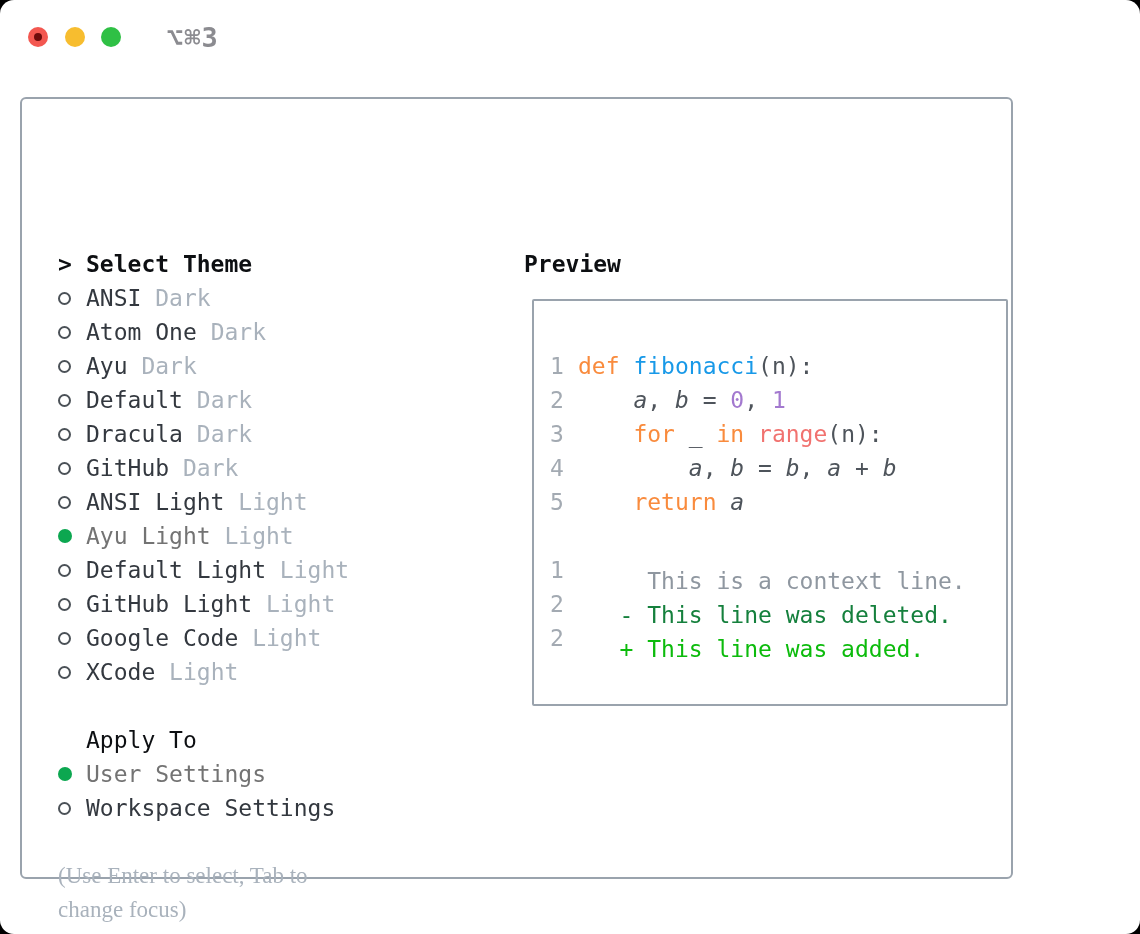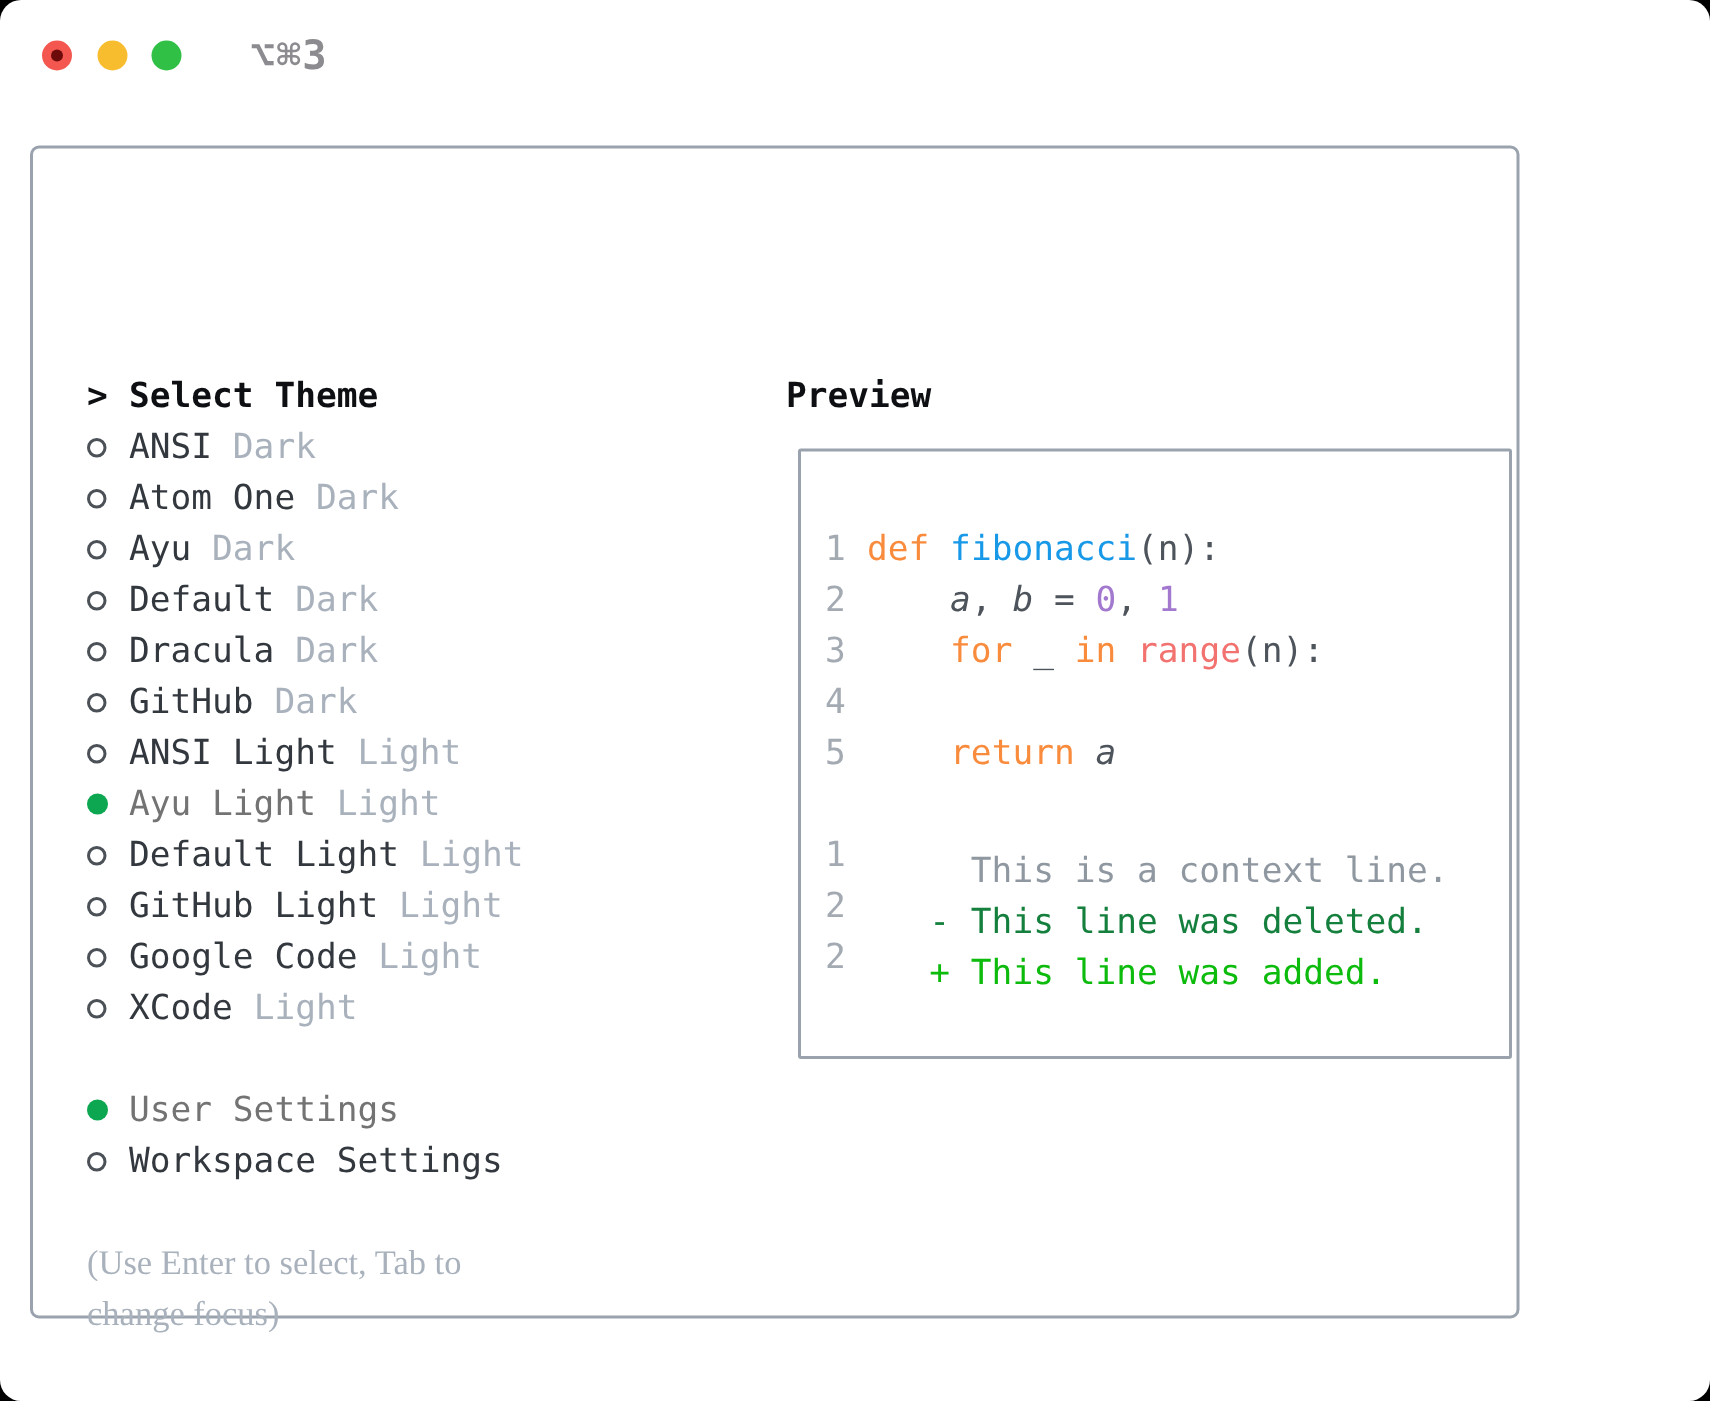--- a/index.html
+++ b/index.html
@@ -164,20 +164,24 @@
             <span class="marker">
               <span class="ring"></span>
             </span>
             <span class="tname">XCode</span>
             <span class="tvariant">Light</span>
           </div>
         </div>
 
       <div class="row blank"></div>
 
+      <div class="row">
+        <span class="marker"></span>
+        <span class="label2">Apply To</span>
+      </div>
 
       <div id="apply-list">
           <div class="row selected">
             <span class="marker">
               <span class="dot"></span>
             </span>
             <span class="tname">User Settings</span>
           </div>
           <div class="row">
             <span class="marker">
@@ -206,20 +210,21 @@
           <div class="cline">
             <span class="lnum">2</span>
             <span class="ccontent"><span class="tok">    </span><span class="tok var">a</span><span class="tok">, </span><span class="tok var">b</span><span class="tok"> = </span><span class="tok num">0</span><span class="tok">, </span><span class="tok num">1</span></span>
           </div>
           <div class="cline">
             <span class="lnum">3</span>
             <span class="ccontent"><span class="tok">    </span><span class="tok kw">for</span><span class="tok"> _ </span><span class="tok kw">in</span><span class="tok"> </span><span class="tok bi">range</span><span class="tok">(n):</span></span>
           </div>
           <div class="cline">
             <span class="lnum">4</span>
+            <span class="ccontent"><span class="tok">        </span><span class="tok var">a</span><span class="tok">, </span><span class="tok var">b</span><span class="tok"> = </span><span class="tok var">b</span><span class="tok">, </span><span class="tok var">a</span><span class="tok"> + </span><span class="tok var">b</span></span>
           </div>
           <div class="cline">
             <span class="lnum">5</span>
             <span class="ccontent"><span class="tok">    </span><span class="tok kw">return</span><span class="tok"> </span><span class="tok var">a</span></span>
           </div>
           <div class="cline"></div>
           <div class="cline">
             <span class="lnum">1</span>
             <span class="dtext context">     This is a context line.</span>
           </div>

